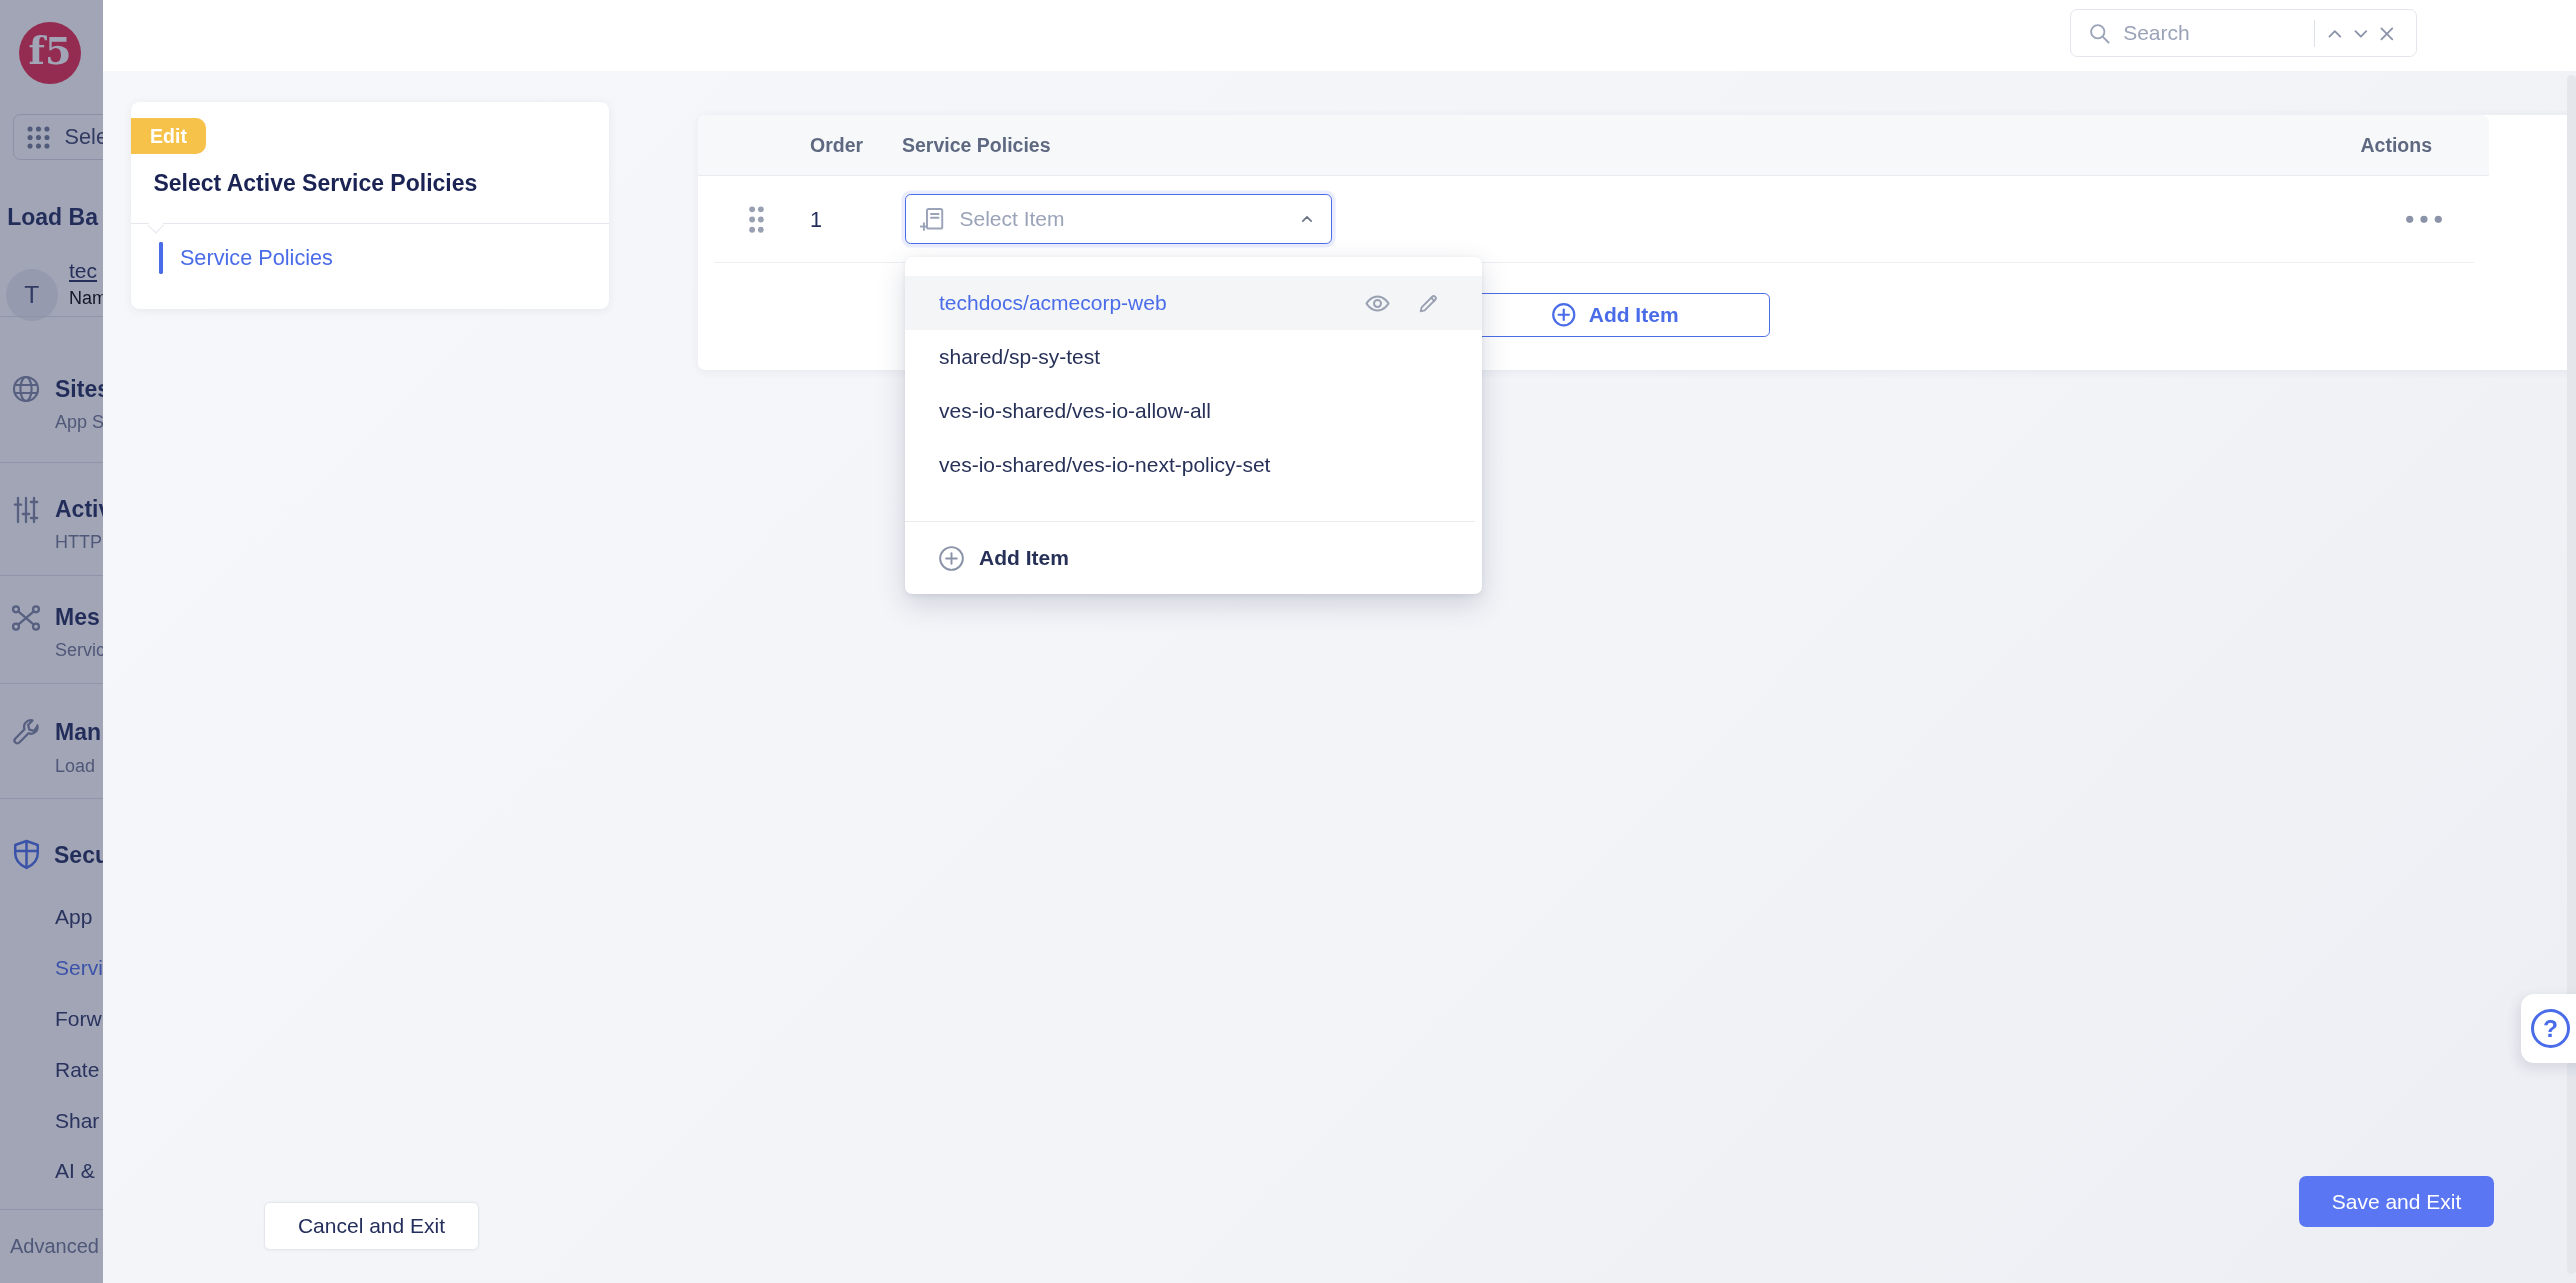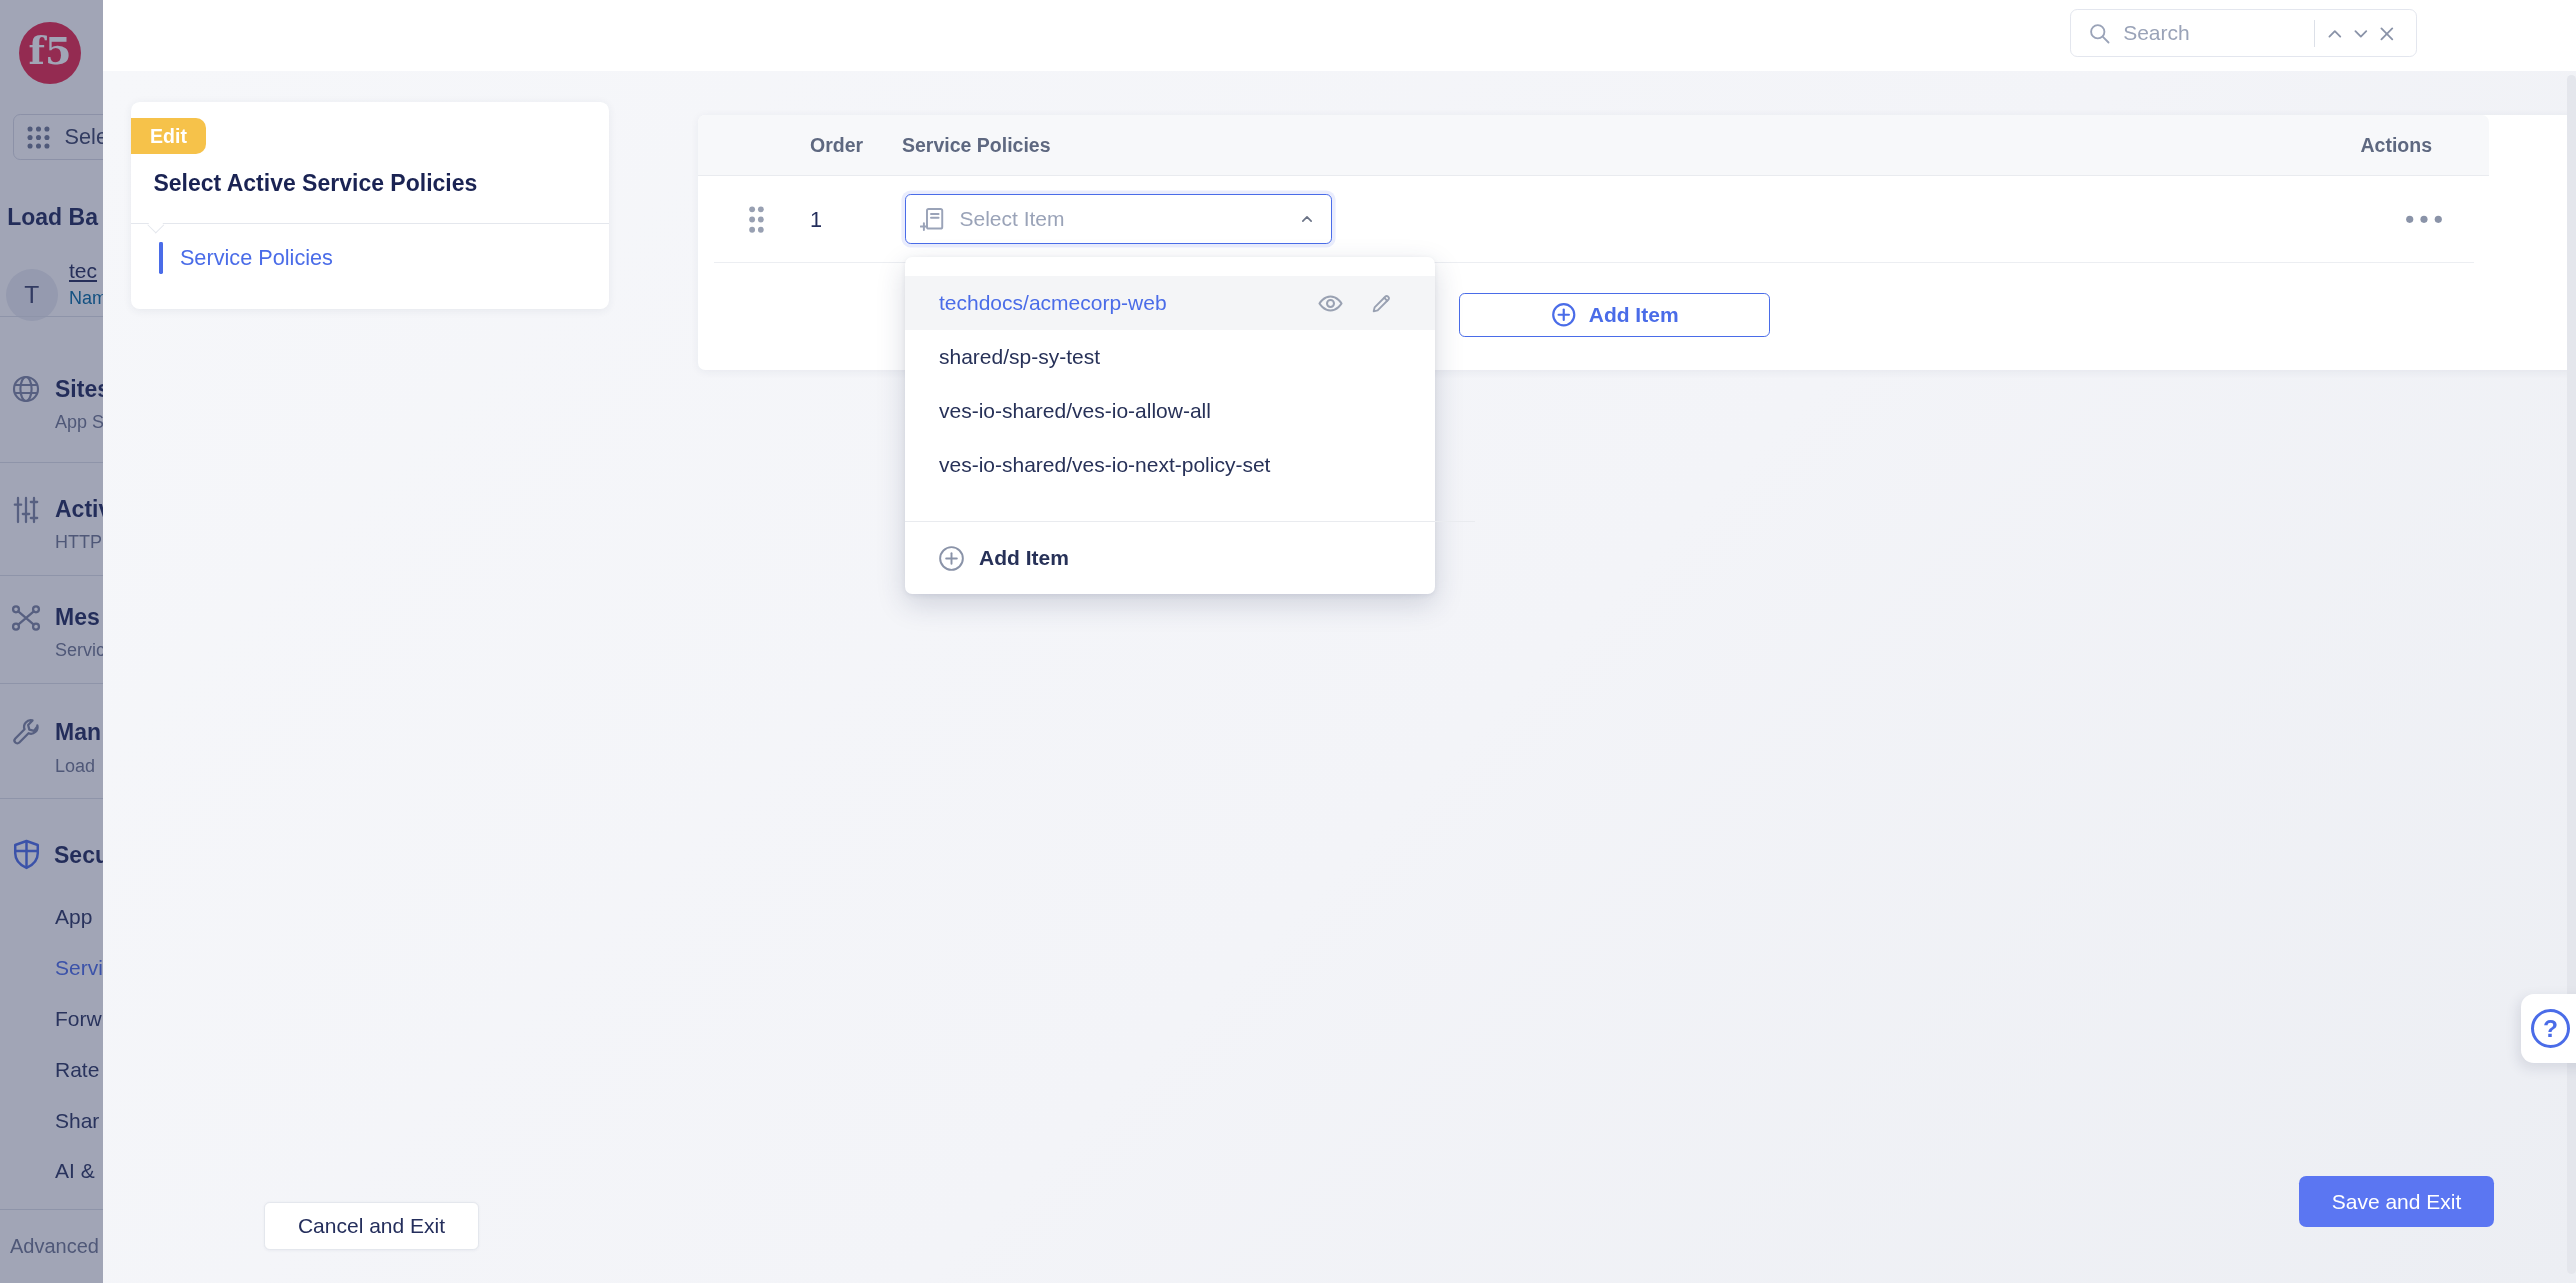--- a/index.html
+++ b/index.html
@@ -25,21 +25,21 @@
   .logo-ball { position:absolute; left:19px; top:21.7px; width:62px; height:62px; border-radius:50%; background:#E8274B;
     display:flex; align-items:center; justify-content:center; color:#fff; font-family:"DejaVu Serif",serif;
     font-weight:bold; font-size:38px; padding-bottom:4.3px; }
   .switcher { position:absolute; left:13px; top:114px; width:202px; height:46px; border:1.4px solid #D9DCE5; border-radius:7.2px;
     background:#fff; display:flex; align-items:center; padding:0 10px; color:#6F7994; }
   .switcher-label { margin-left:11.6px; font-size:21.7px; color:#3A4468; }
   .side-heading { position:absolute; left:7.2px; top:204px; font-size:23px; font-weight:bold; color:#1F2A5C; white-space:nowrap; }
   .tenant-avatar { position:absolute; left:5.8px; top:269px; width:52px; height:52px; border-radius:50%; background:#E9EBF2;
     display:flex; align-items:center; justify-content:center; font-size:24.6px; color:#39426A; }
   .tenant-name { position:absolute; left:69px; top:259px; font-size:21px; color:#242E5C; white-space:nowrap;text-decoration:underline; }
-  .tenant-sub  { position:absolute; left:69px; top:288px; font-size:18px; color:#0369a1; white-space:nowrap; }
+  .tenant-sub  { position:absolute; left:69px; top:288px; font-size:18px; color:#000000; white-space:nowrap; }
   .side-divider { position:absolute; left:0; width:311px; height:1.4px; background:#DEE1E8; }
   .nav-icon { position:absolute; left:10px; width:32px; height:32px; color:#7C84A0; }
   .nav-title { position:absolute; left:55px; font-size:23px; font-weight:bold; color:#1F2A5C; white-space:nowrap; }
   .nav-sub { position:absolute; left:55px; font-size:18px; color:#6E7691; white-space:nowrap; }
   .sec-title { position:absolute; left:54px; top:842px; font-size:23px; font-weight:bold; color:#1F2A5C; white-space:nowrap; }
   .sec-icon { position:absolute; left:10px; top:838px; width:33px; height:33px; color:#4A6CE8; }
   .sec-item { position:absolute; left:55px; font-size:21px; color:#2A3560; white-space:nowrap; }
   .sec-item.active { color:#4A6CE8; }
   .advanced { position:absolute; left:10px; top:1235px; font-size:20px; color:#6E7691; white-space:nowrap; }
 
@@ -76,21 +76,21 @@
     display:flex; align-items:center; padding:0 14.4px; cursor:pointer; }
   .select-ph { margin-left:11.6px; font-size:21px; color:#9AA3B8; flex:1 1 auto; white-space:nowrap; }
   .select-caret { color:#6B7386; }
   .row-ellipsis { position:absolute; right:45px; top:0; height:87px; display:flex; align-items:center; color:#8A93A8; cursor:pointer; }
   .addrow { position:absolute; left:0; top:148px; width:1791px; height:107px; }
   .add-item-btn { position:absolute; left:761px; top:30px; width:311px; height:44px; border:1.4px solid #4A6CE8; border-radius:5.8px;
     background:#fff; color:#4A6CE8; display:flex; align-items:center; justify-content:center; gap:10.8px;
     font-size:21px; font-weight:bold; cursor:pointer; }
 
   
-  .dropdown { position:absolute; left:802px; top:186px; width:530px; height:337px; background:#fff; border-radius:7.2px;
+  .dropdown { position:absolute; left:802px; top:186px; width:577px; height:337px; background:#fff; border-radius:7.2px;
     box-shadow:0 10px 29px rgba(40,50,90,0.18), 0 1.4px 5.8px rgba(40,50,90,0.08); z-index:8; padding-top:19px; }
   .opt { height:54px; display:flex; align-items:center; padding:0 40px 0 34px; font-size:21px; color:#273158; cursor:pointer; }
   .opt.selected { background:#F4F5F7; color:#4A6CE8; }
   .opt-icons { margin-left:auto; display:flex; gap:23px; color:#99A1B2; }
   .opt-icons .ic { width:27.5px; height:27.5px; display:flex; align-items:center; justify-content:center; cursor:pointer; }
   .dd-divider { position:absolute; left:0; top:264px; width:570px; height:0.7px; background:#E9EBEF; }
   .dd-add { position:absolute; left:0; top:265px; width:570px; height:72px; display:flex; align-items:center;
     padding-left:32px; gap:13px; color:#8A93A8; cursor:pointer; }
   .dd-add-label { font-size:21px; font-weight:bold; color:#273158; }
 

